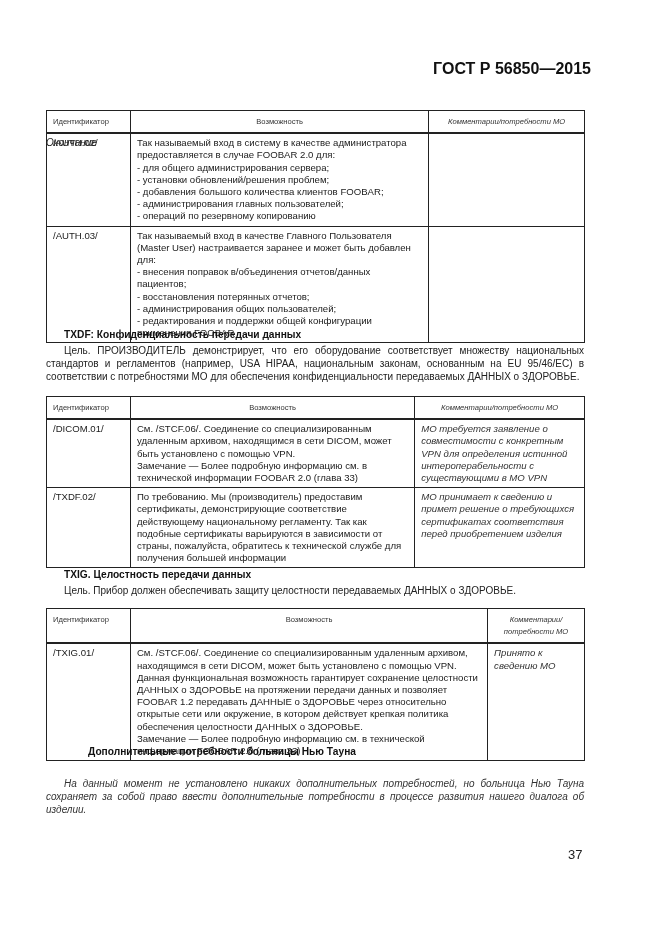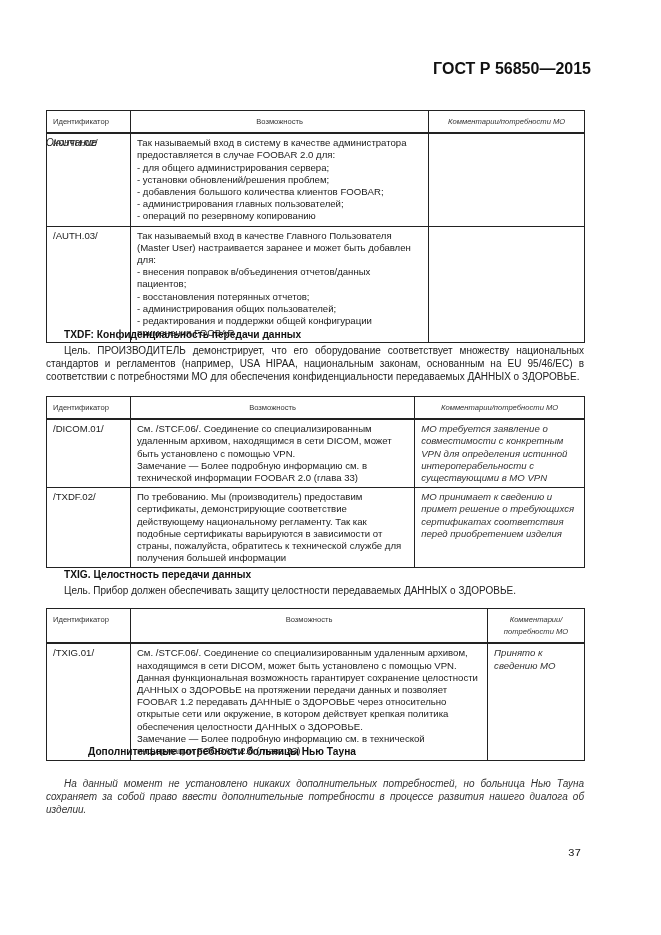--- a/index.html
+++ b/index.html
@@ -34,21 +34,21 @@
   .line { display: block; }
   .sec-title {
     position: absolute; left: 64px; font-size: 10.2px; font-weight: bold; color: #111;
   }
   .sec-para {
     position: absolute; left: 46px; width: 538px; font-size: 10px; line-height: 13px;
     text-indent: 18px; text-align: justify; color: #222;
   }
   .sec-para.italic { font-style: italic; color: #333; }
   .page-num {
-    position: absolute; top: 847px; left: 568px; font-size: 11px; color: #222; font-family: Liberation Mono, monospace;
+    position: absolute; top: 847px; left: 568px; font-size: 13px; color: #222;
   }
   #t1 { top: 110px; left: 46px; width: 539px; }
   #t2 { top: 396px; left: 46px; width: 539px; }
   #t3 { top: 608px; left: 46px; width: 539px; }
 </style>
 </head>
 <body>
 
 <div class="std-code">ГОСТ Р 56850—2015</div>
 <div class="continuation">Окончание</div>

